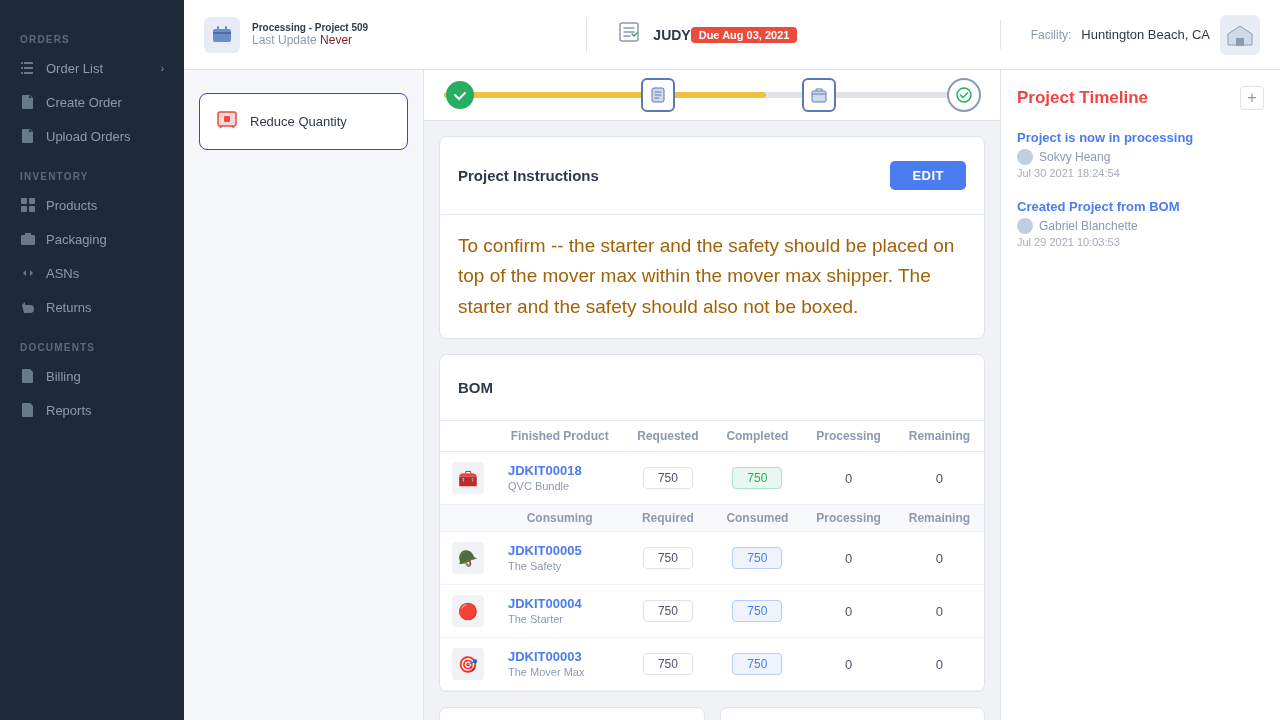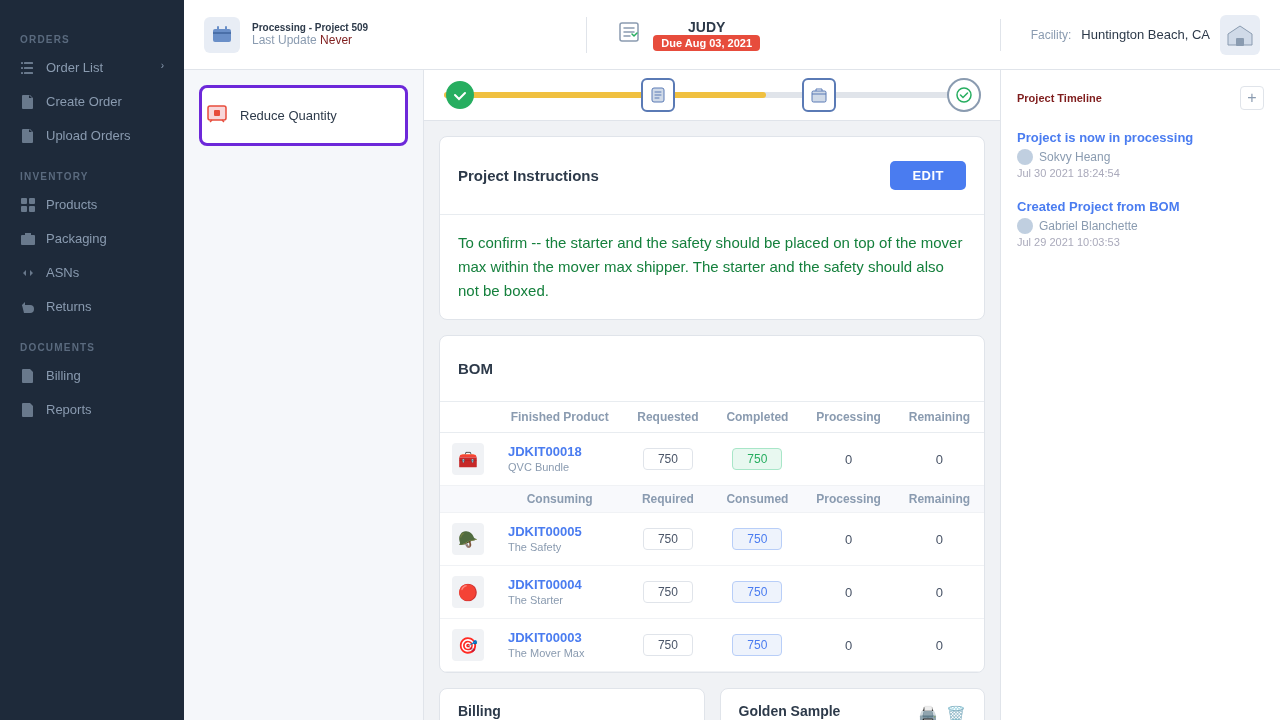--- a/index.html
+++ b/index.html
@@ -19,21 +19,21 @@
     .sidebar-section-label {
       font-size: 10px;
       font-weight: 700;
       letter-spacing: 1.2px;
       text-transform: uppercase;
       color: #5a6a7e;
       padding: 18px 20px 6px;
     }
     .sidebar-item {
       display: flex;
-      align-items: flex-start;
+      align-items: center;
       padding: 9px 20px;
       cursor: pointer;
       font-size: 13px;
       color: #8a9bb0;
       gap: 10px;
     }
     .sidebar-item.active { background: #263447; color: #fff; }
     .sidebar-item .si-icon { width: 16px; height: 16px; flex-shrink: 0; opacity: 0.7; }
     .sidebar-item .si-arrow { margin-left: auto; font-size: 10px; }
 
@@ -81,21 +81,21 @@
 
     .header-assignee {
       display: flex;
       align-items: center;
       gap: 12px;
       flex: 1;
       padding: 0 30px;
       border-right: 1px solid #e0e4ea;
     }
     .checklist-icon { font-size: 20px; color: #8a9bb0; }
-    .assignee-info { display: flex; flex-direction: column; align-items: center; }
+    .assignee-info { display: flex; flex-direction: row; align-items: flex-end; }
     .assignee-name { font-size: 14px; font-weight: 600; color: #2d3a4a; }
     .assignee-due {
       background: #e74c3c;
       color: #fff;
       font-size: 11px;
       font-weight: 600;
       padding: 2px 8px;
       border-radius: 4px;
     }
 
@@ -126,27 +126,28 @@
     
     #left-panel {
       width: 240px;
       background: #f5f7fa;
       border-right: 1px solid #e0e4ea;
       flex-shrink: 0;
       padding: 15px;
     }
     .action-card {
       background: #fff;
-      border: 3px solid #6d28d9;
+      border: 1px solid #6d28d9;
       border-radius: 8px;
-      padding: 14px 4px;
+      padding: 14px 16px;
       display: flex;
       align-items: center;
       gap: 12px;
       cursor: pointer;
+      margin-top: 8px;
     }
     .action-card-icon { font-size: 20px; color: #c0392b; }
     .action-card-label { font-size: 13px; font-weight: 500; color: #2d3a4a; }
 
     
     #center-panel {
       flex: 1;
       overflow-y: auto;
       padding: 0;
       background: #f0f2f5;
@@ -222,21 +223,21 @@
       color: #fff;
       border: none;
       border-radius: 5px;
       padding: 7px 22px;
       font-size: 13px;
       font-weight: 600;
       cursor: pointer;
       letter-spacing: 0.5px;
     }
     .section-body { padding: 16px 18px; }
-    .instructions-text { font-size: 15px; color: #15803d; line-height: 1.6; }
+    .instructions-text { font-size: 19px; color: #a16207; line-height: 1.6; }
 
     
     .bom-table { width: 100%; border-collapse: collapse; }
     .bom-table th {
       text-align: left;
       font-size: 12px;
       color: #8a9bb0;
       font-weight: 600;
       padding: 8px 12px;
       border-bottom: 1px solid #e8ecf0;
@@ -310,21 +311,21 @@
       flex-shrink: 0;
       padding: 16px;
       overflow-y: auto;
     }
     .timeline-header {
       display: flex;
       align-items: center;
       justify-content: space-between;
       margin-bottom: 20px;
     }
-    .timeline-title { font-size: 11px; font-weight: 600; color: #7f1d1d; }
+    .timeline-title { font-size: 17px; font-weight: 600; color: #ef4444; }
     .timeline-add {
       width: 24px; height: 24px;
       border: 1px solid #e0e4ea;
       border-radius: 4px;
       display: flex; align-items: center; justify-content: center;
       cursor: pointer;
       font-size: 16px;
       color: #8a9bb0;
     }
     .timeline-event { margin-bottom: 20px; }

